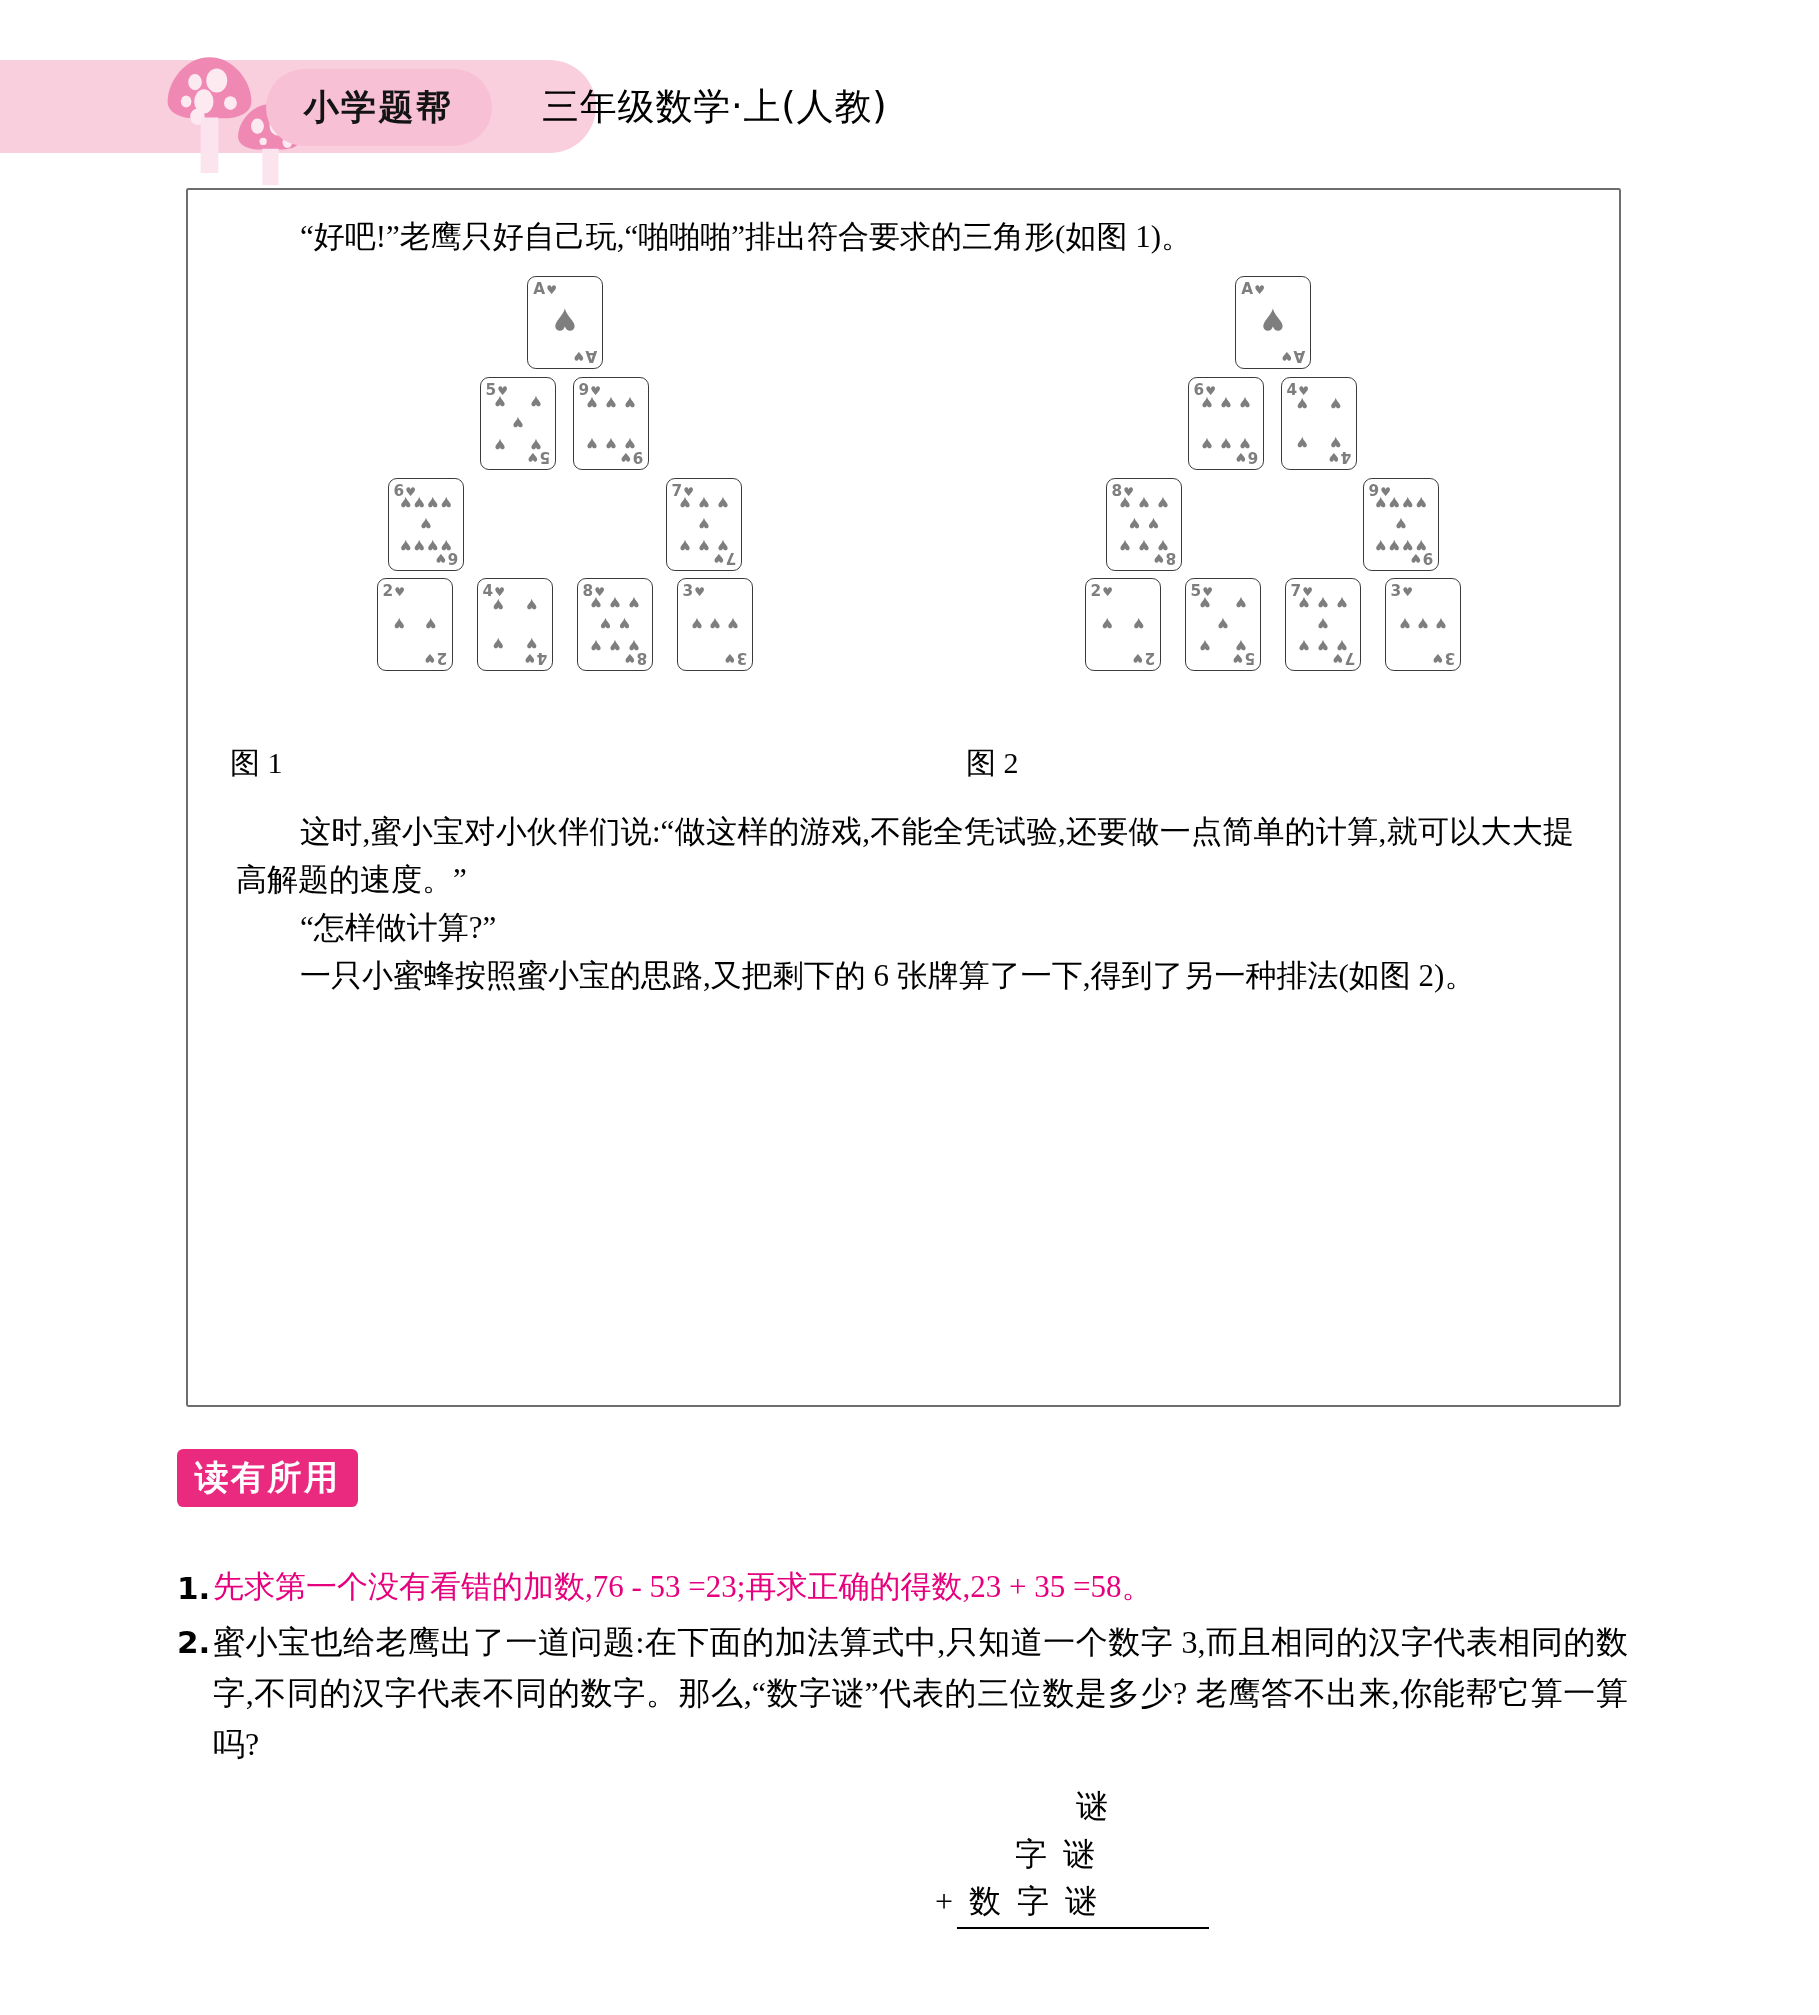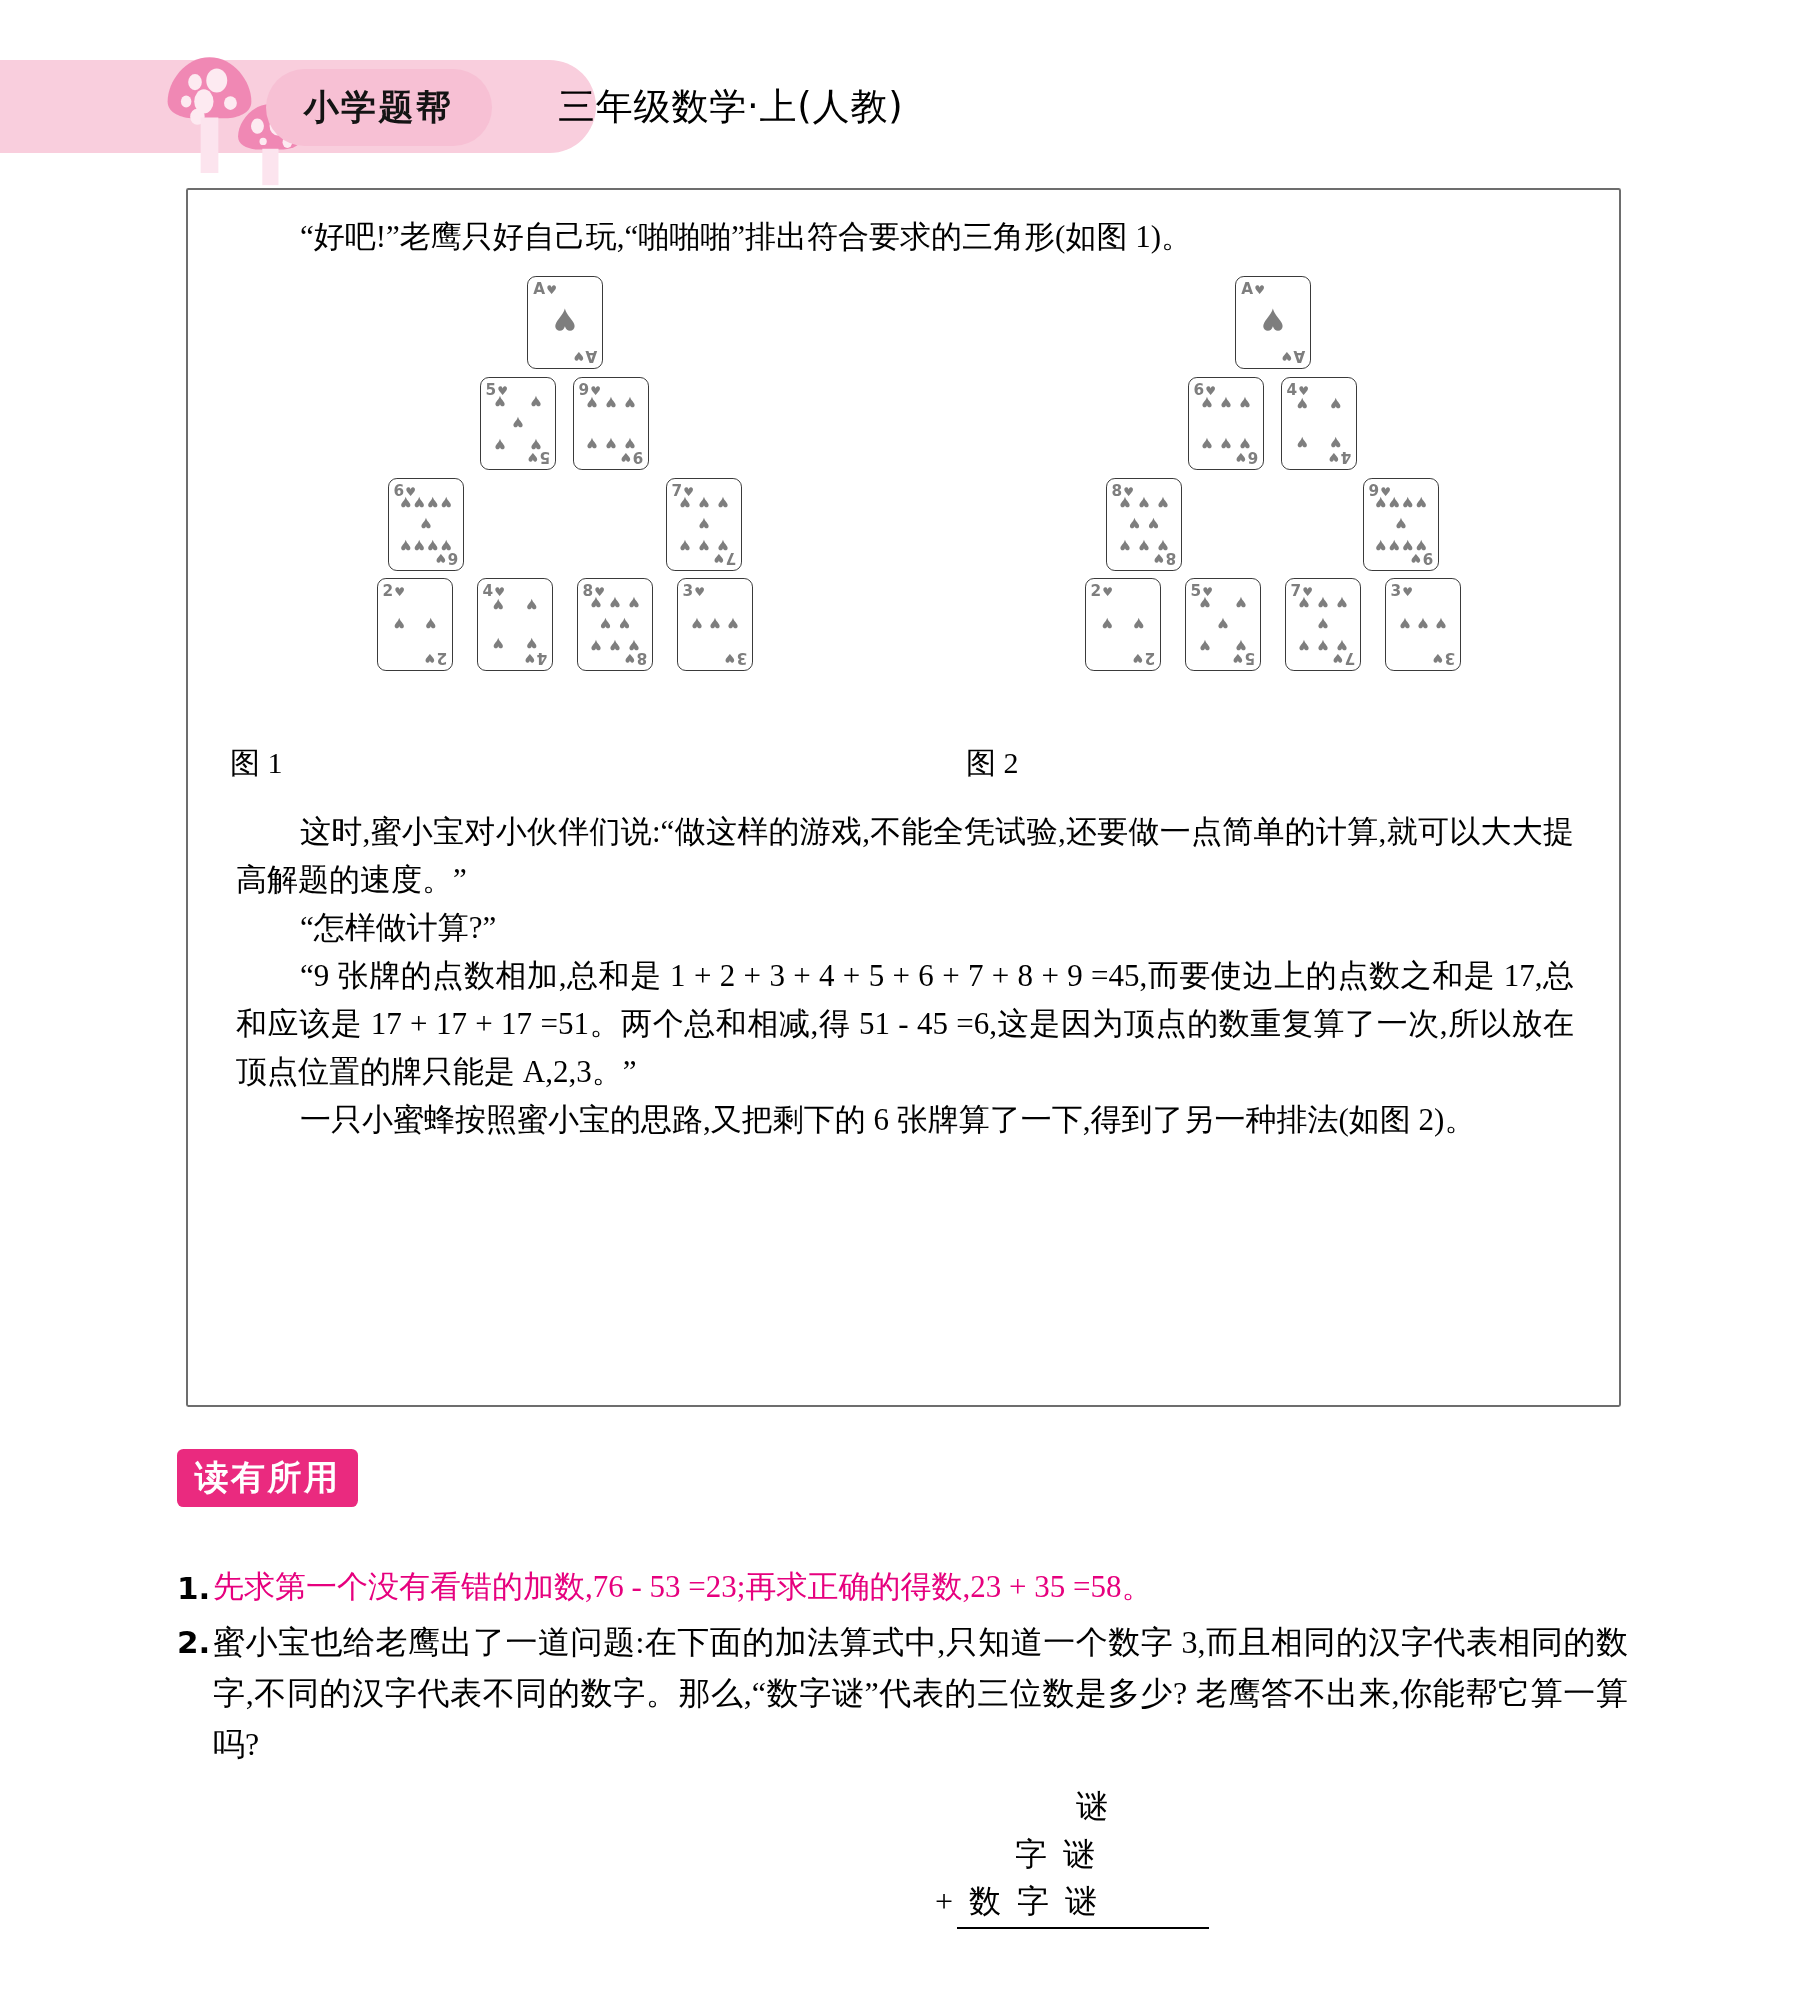--- a/index.html
+++ b/index.html
@@ -59,21 +59,20 @@
   }
   .header-title {
     position: absolute;
     left: 542px; top: 79px;
     font-family: "DejaVu Sans", sans-serif;
     font-size: 37px;
     color: #000;
     letter-spacing: 0.8px;
     line-height: 56px;
     white-space: nowrap;
-    margin-left: 16px;
   }
 
   
   .story-box {
     position: absolute;
     left: 186px; top: 188px;
     width: 1435px;
     height: 1219px;
     border: 2px solid #6d6d6d;
     border-radius: 2.4px;
@@ -630,21 +629,20 @@
         </div>
       </div>
 
       <div class="fig-caption">图 2</div>
     </div>
   </div>
 
   <div class="story-bottom">
     <p class="para indent">这时,蜜小宝对小伙伴们说:“做这样的游戏,不能全凭试验,还要做一点简单的计算,就可以大大提高解题的速度。”</p>
     <p class="para indent">“怎样做计算?”</p>
-    <p class="para indent">“9 张牌的点数相加,总和是 1 + 2 + 3 + 4 + 5 + 6 + 7 + 8 + 9 =45,而要使边上的点数之和是 17,总和应该是 17 + 17 + 17 =51。两个总和相减,得 51 - 45 =6,这是因为顶点的数重复算了一次,所以放在顶点位置的牌只能是 A,2,3。”</p>
     <p class="para indent">一只小蜜蜂按照蜜小宝的思路,又把剩下的 6 张牌算了一下,得到了另一种排法(如图 2)。</p>
   </div>
 </div>
 
 <div class="section-tag">读有所用</div>
 
 <div class="exercises">
 
   <div class="ex">
     <div class="ex-num">1.</div>

